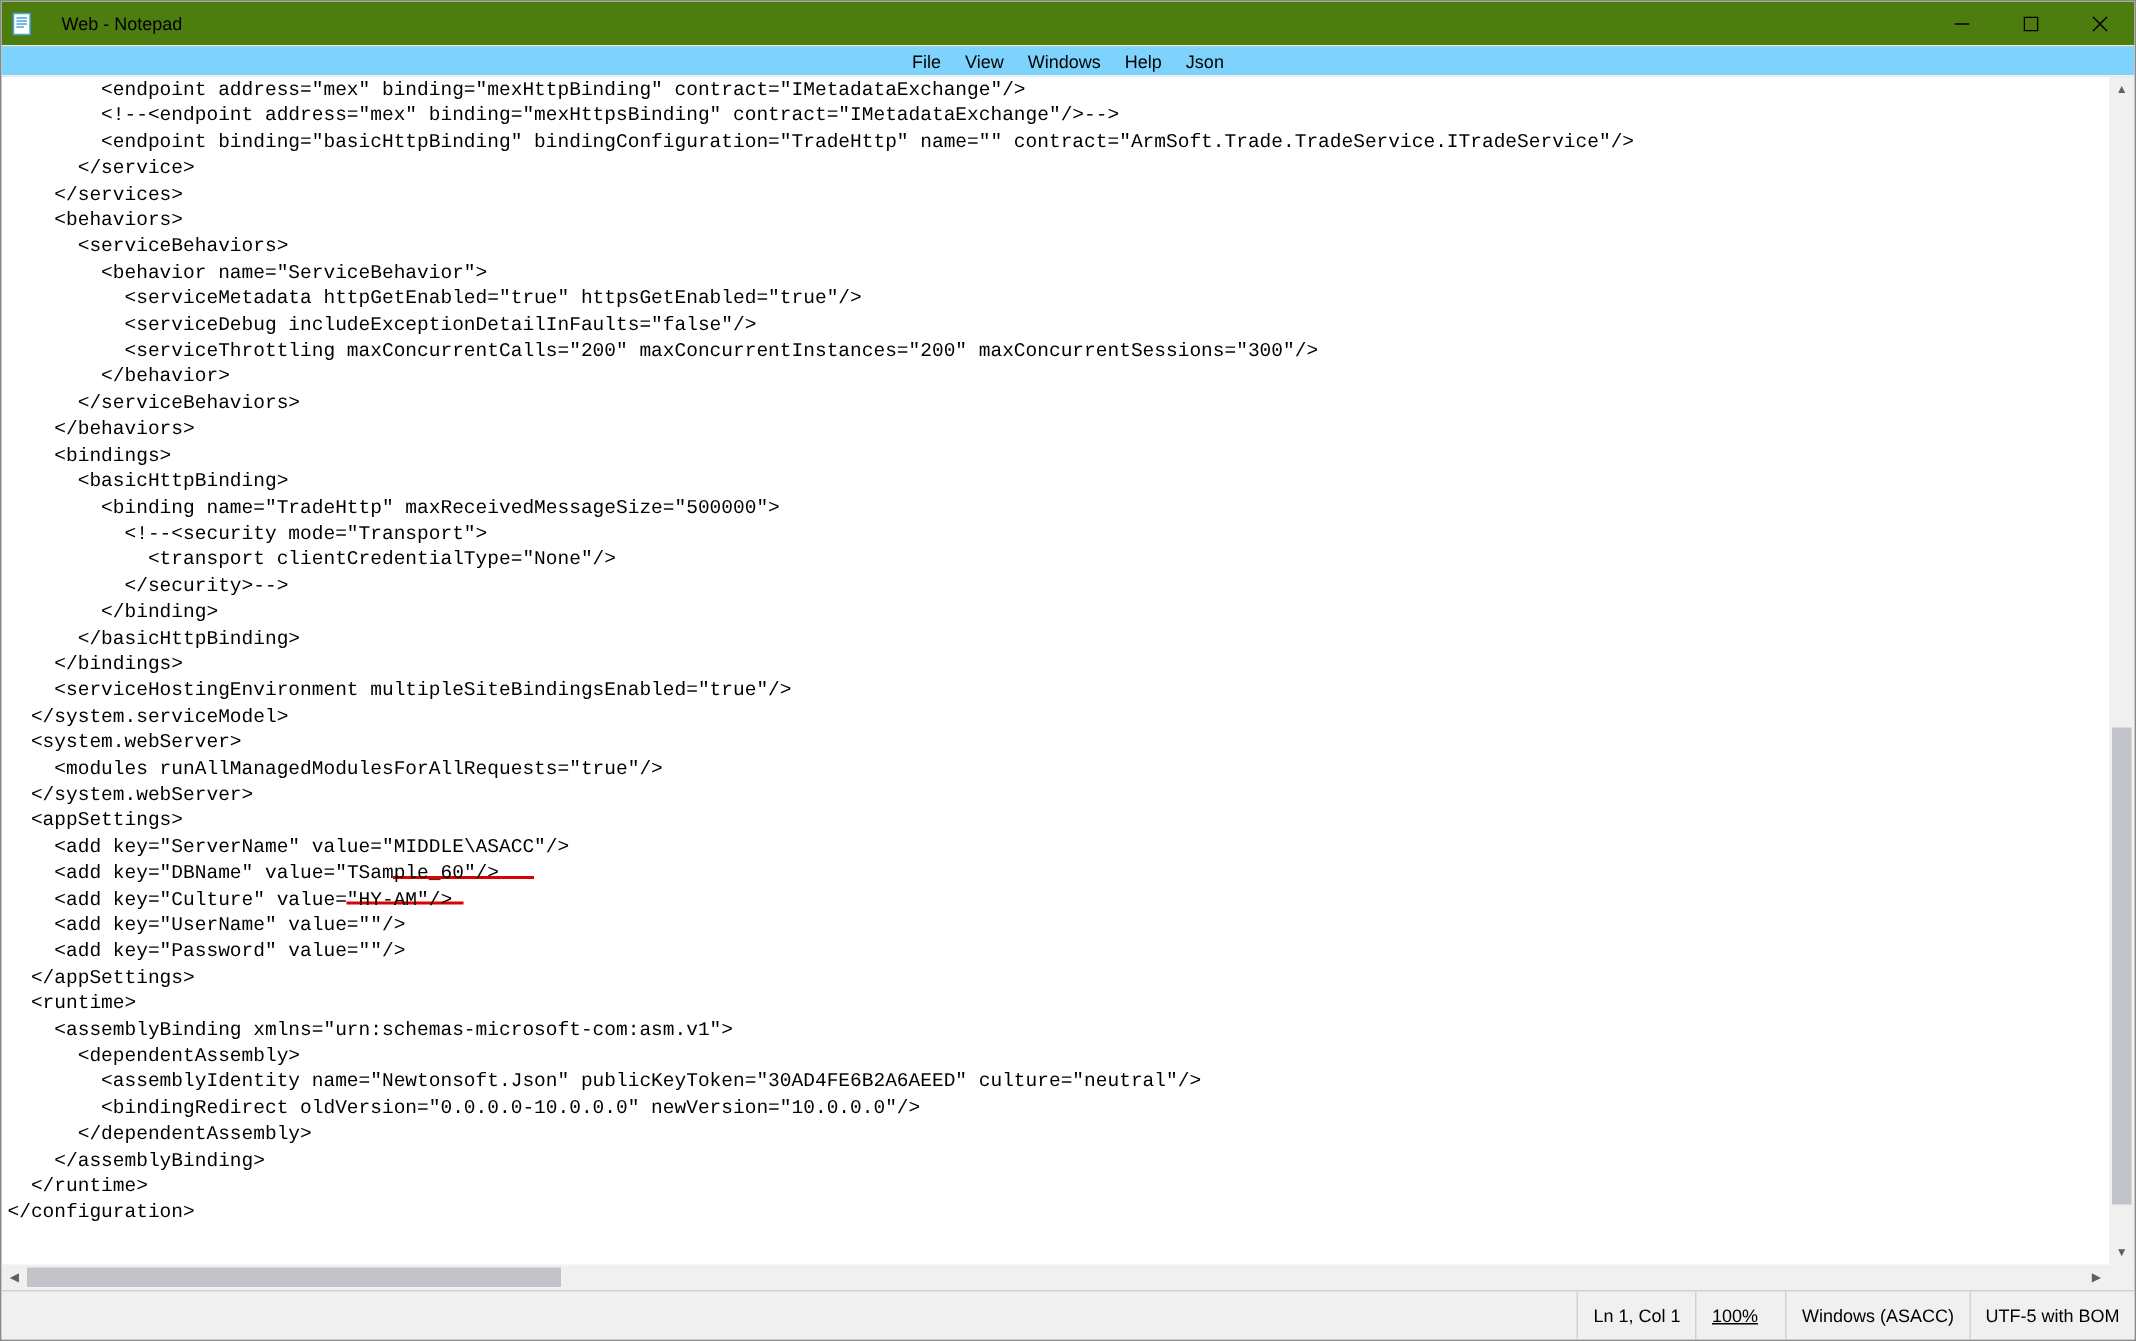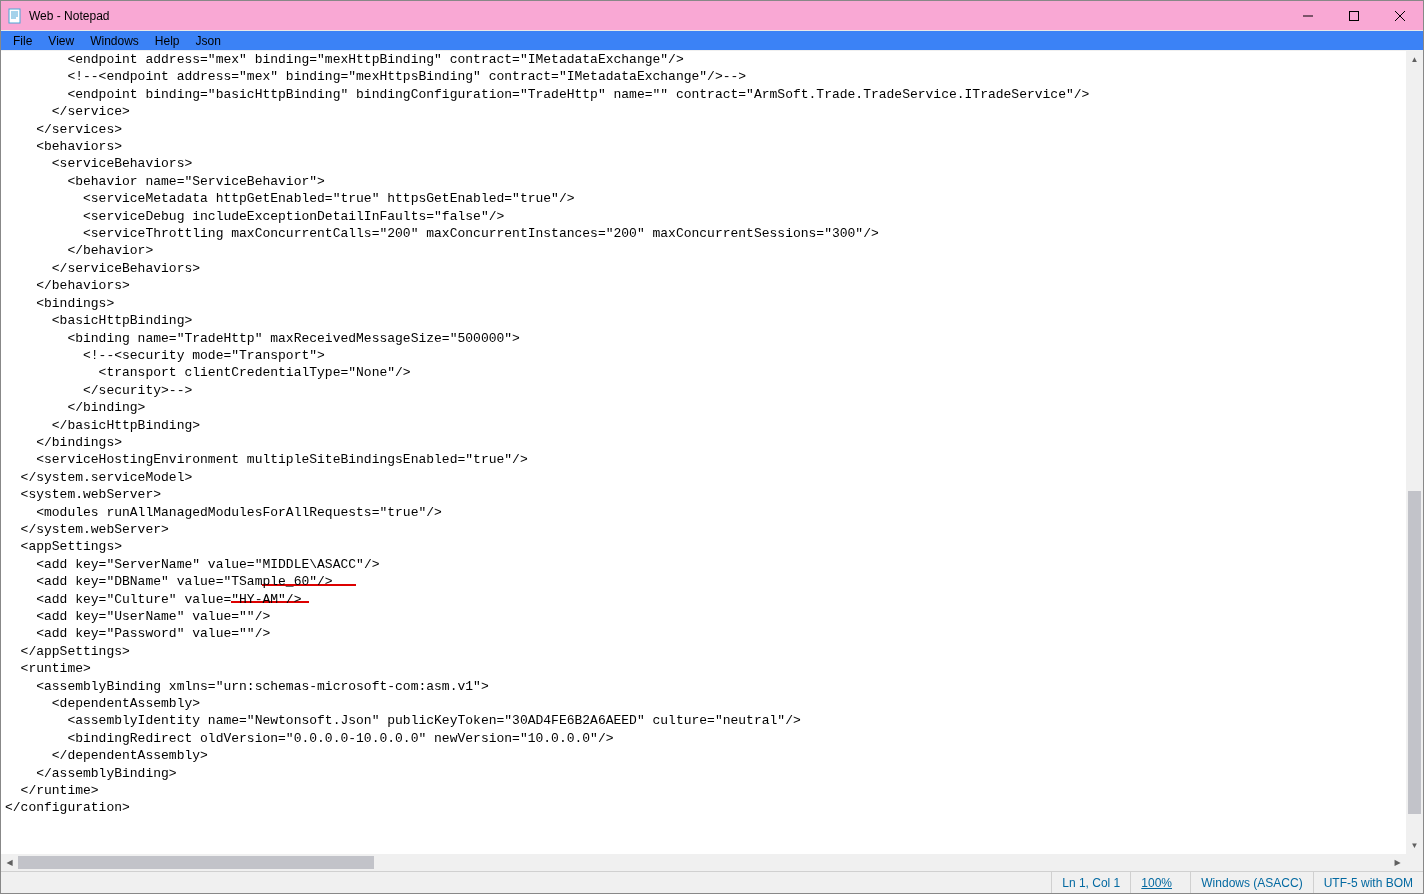--- a/index.html
+++ b/index.html
@@ -9,25 +9,26 @@
       background: #fff;
       width: 1424px;
       height: 894px;
       overflow: hidden;
       display: flex;
       flex-direction: column;
       border: 1px solid #888;
     }
     .titlebar {
       height: 30px;
-      background: #f9a8d4;
+      background: #4d7c0f;
       display: flex;
       align-items: center;
       padding-left: 6px;
       border-bottom: 1px solid #e8e8e8;
+      gap: 12px;
     }
     .titlebar-icon {
       width: 16px;
       height: 16px;
       margin-right: 6px;
       display: inline-flex;
       align-items: center;
       justify-content: center;
     }
     .titlebar-title {
@@ -47,22 +48,23 @@
       color: #000;
       background: transparent;
       border: none;
       cursor: pointer;
     }
     .menubar {
       height: 20px;
       display: flex;
       align-items: center;
       padding: 0 4px;
-      background: #3b82f6;
+      background: #7dd3fc;
       border-bottom: 1px solid #f0f0f0;
+      justify-content: center;
     }
     .menu-item {
       padding: 2px 8px;
       font-size: 12px;
       cursor: pointer;
     }
     .editor-wrap {
       flex: 1;
       position: relative;
       overflow: hidden;
@@ -132,27 +134,27 @@
       width: 26%;
       background: #c2c3c9;
     }
     .corner {
       position: absolute;
       right: 0; bottom: 0;
       width: 17px; height: 17px;
       background: #f0f0f0;
     }
     .statusbar {
-      height: 22px;
+      height: 33px;
       background: #f0f0f0;
       border-top: 1px solid #d0d0d0;
       display: flex;
       align-items: flex-start;
       font-size: 12px;
-      color: #0369a1;
+      color: #000000;
     }
     .statusbar .cell {
       padding: 0 10px;
       border-left: 1px solid #d0d0d0;
       height: 100%;
       display: flex;
       align-items: center;
     }
     .status-spacer { flex: 1; }
     .status-spacer-mid { width: 60px; text-decoration: underline; }

